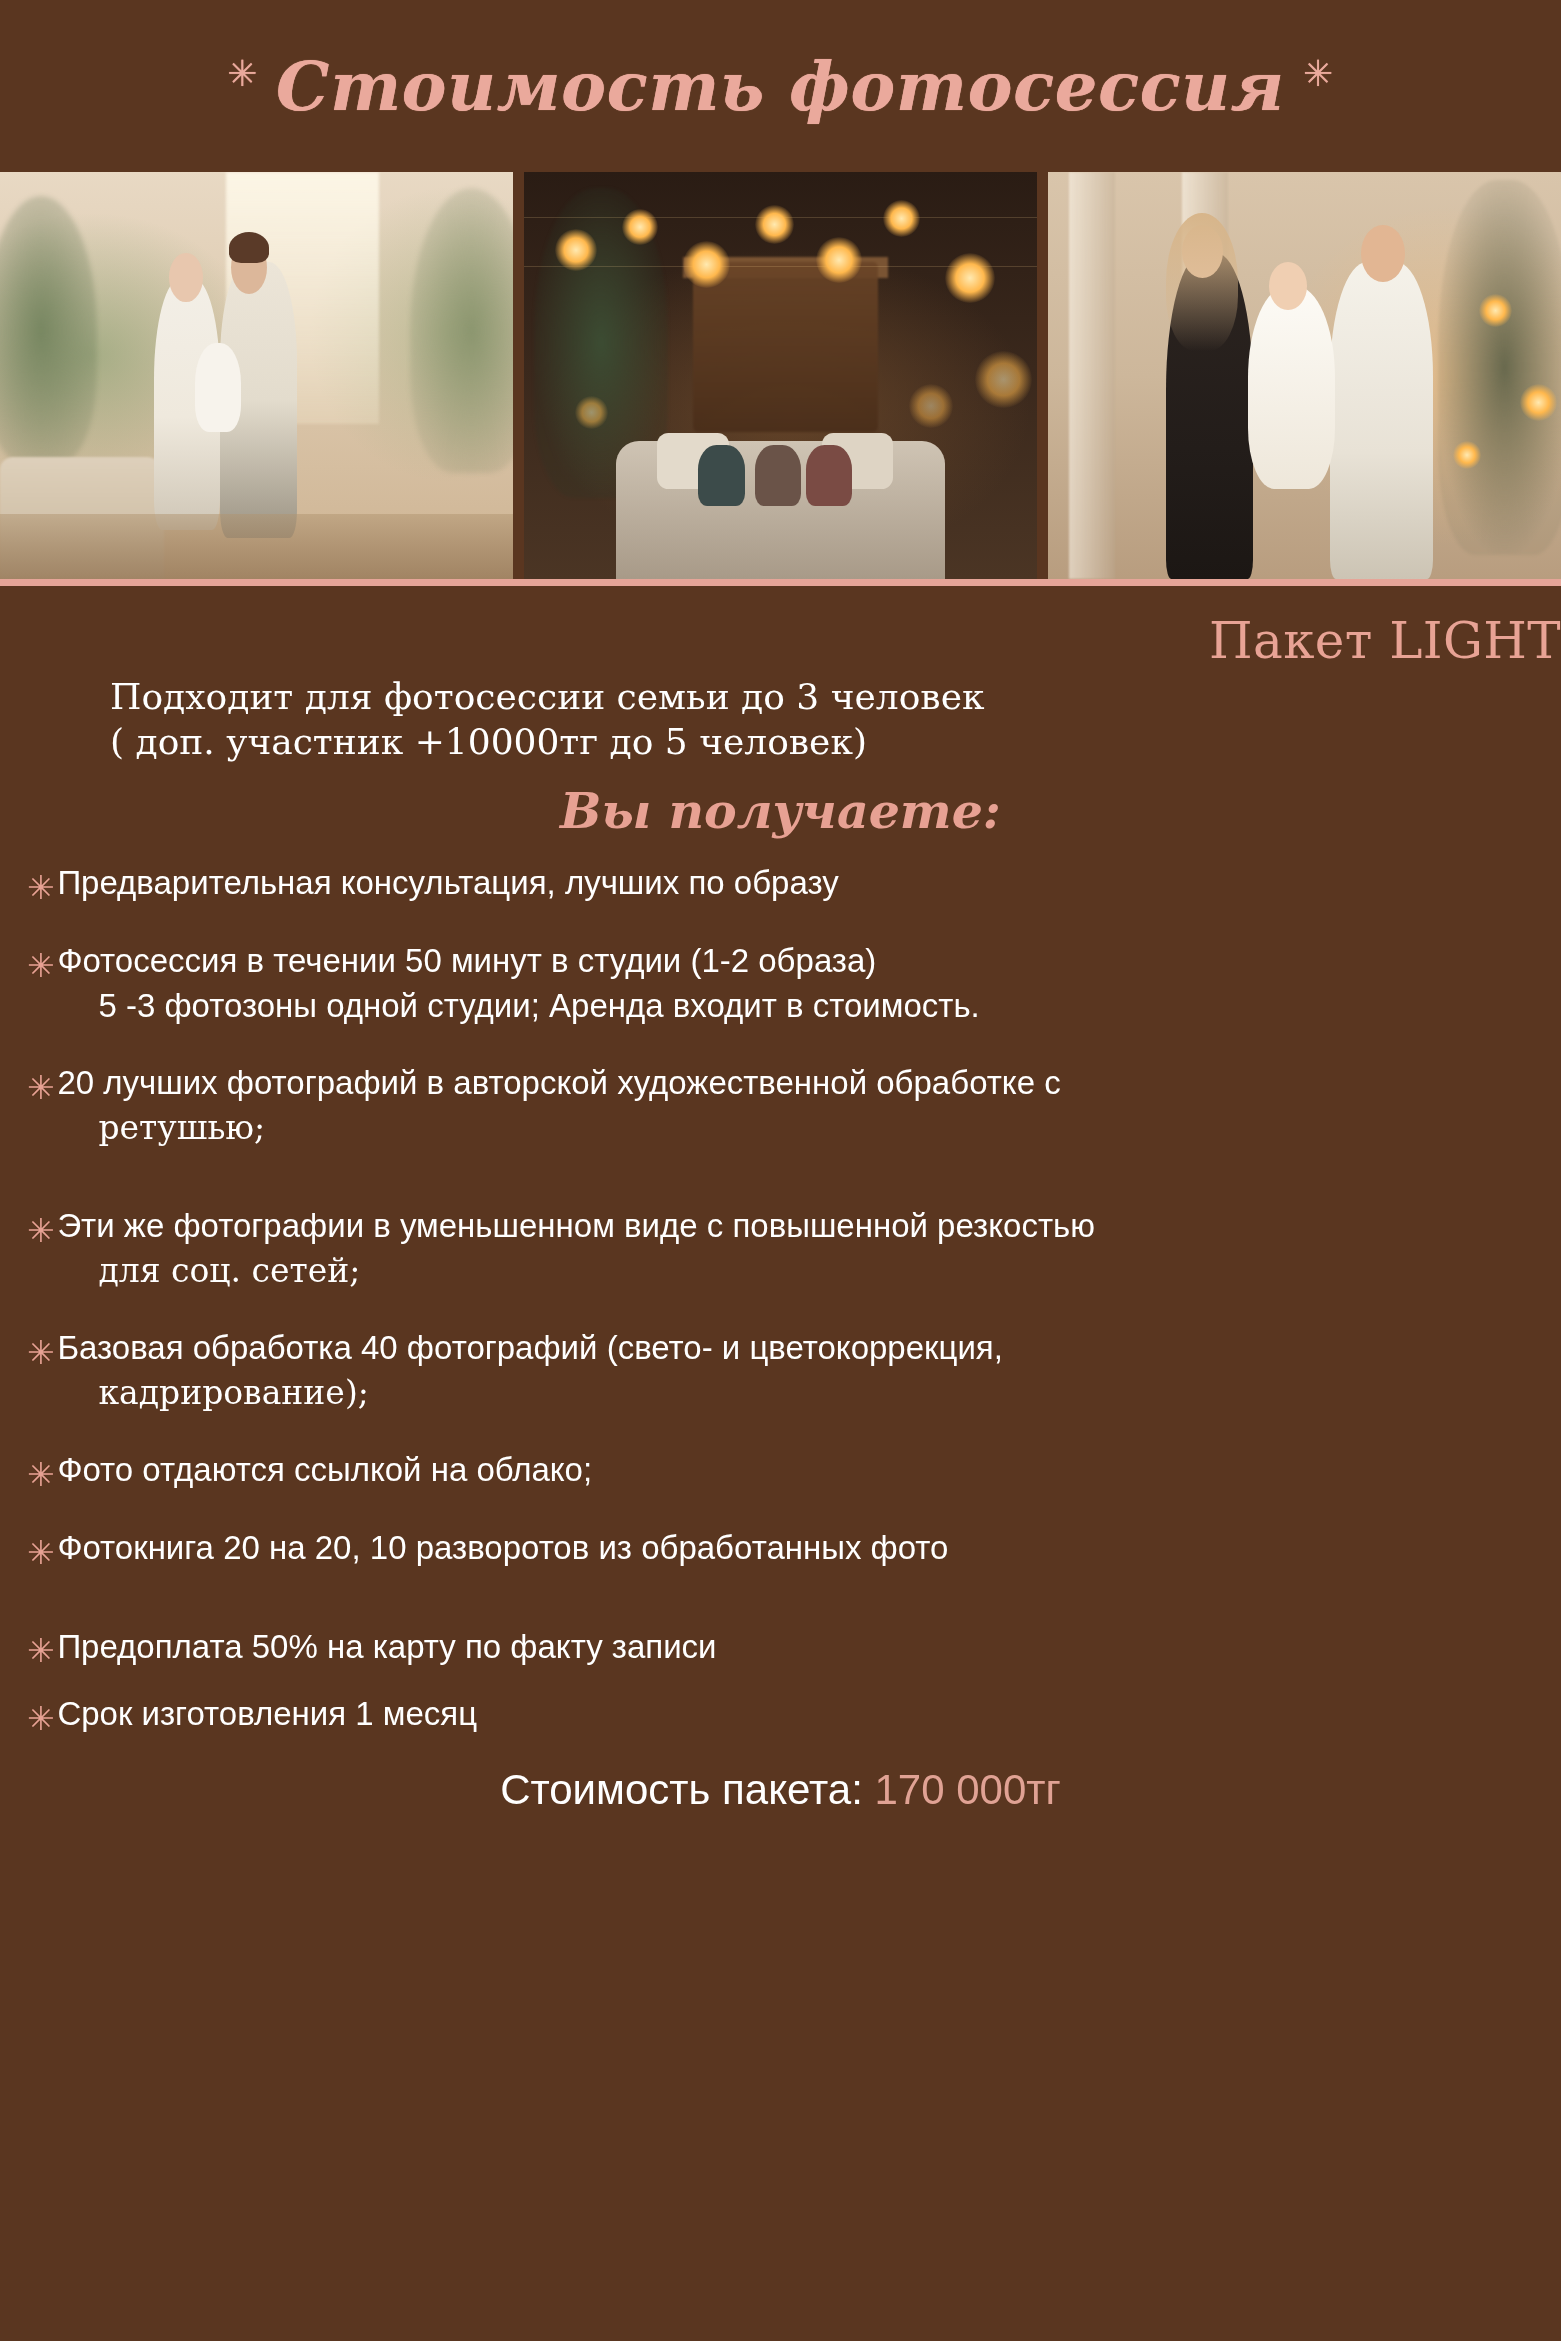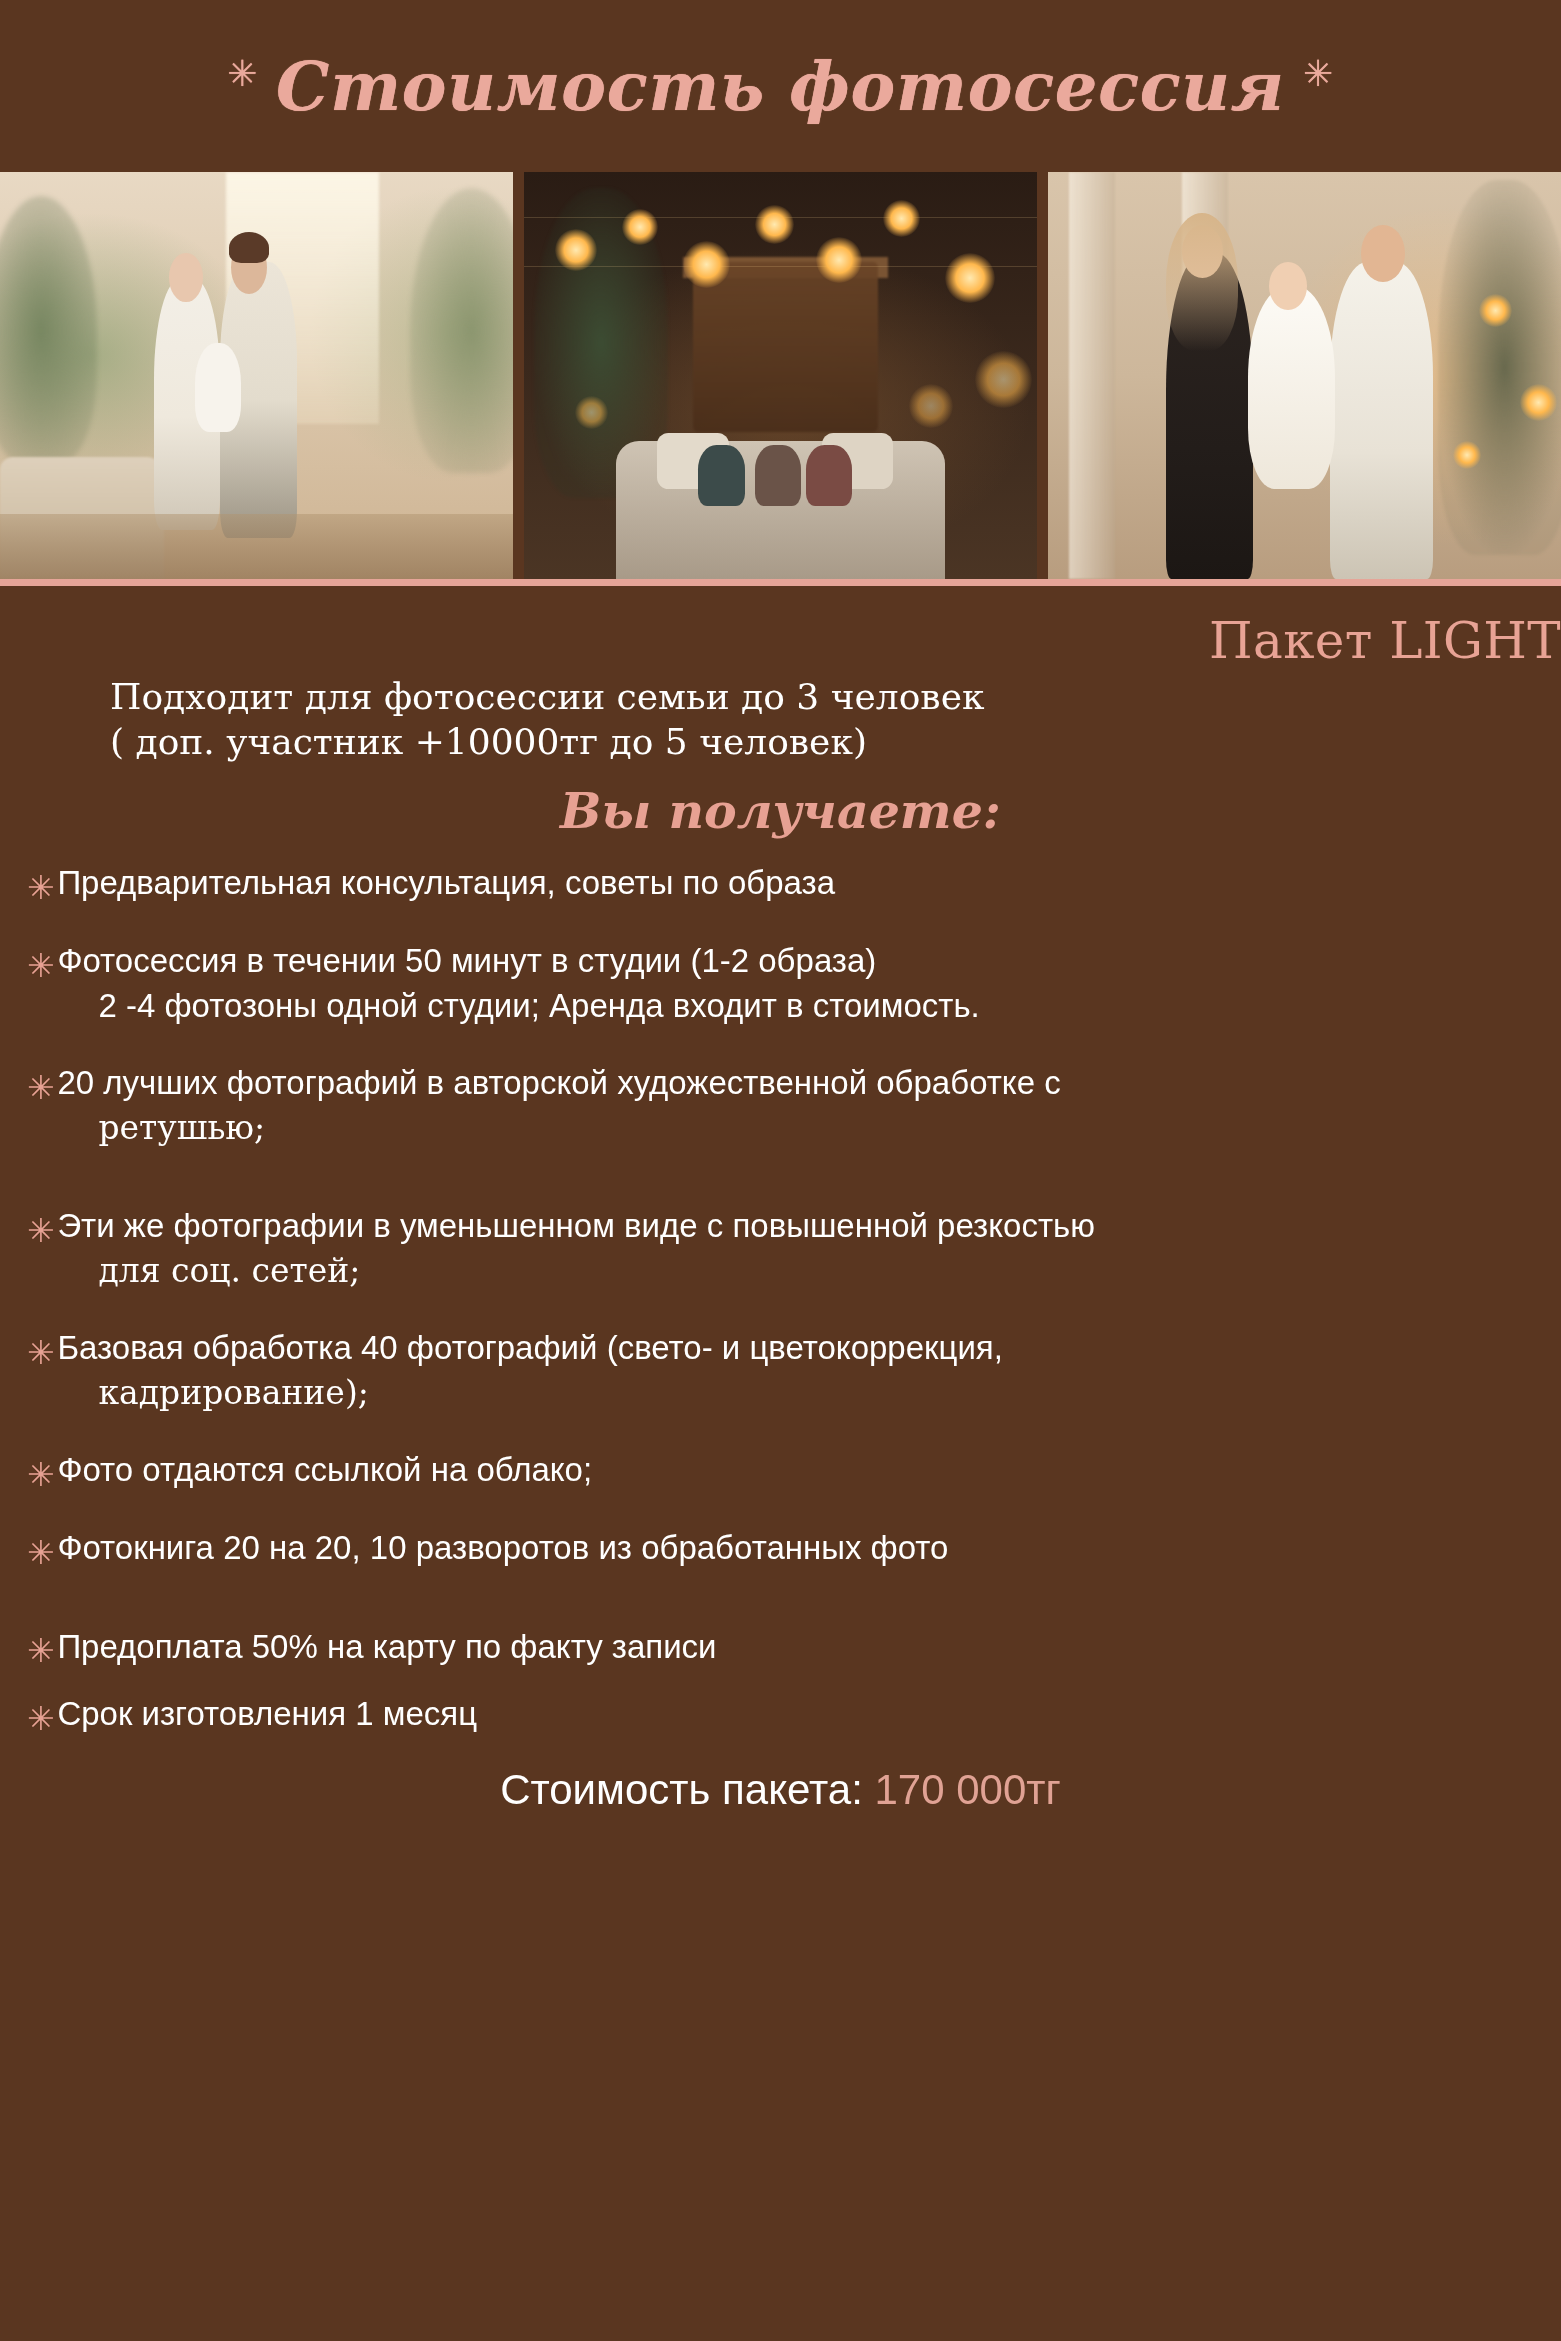--- a/index.html
+++ b/index.html
@@ -392,28 +392,28 @@
     <span>Подходит для фотосессии семьи до 3 человек</span>
     <span>( доп. участник +10000тг до 5 человек)</span>
   </div>
 
   <div class="you-get">Вы получаете:</div>
 
   <div class="bullets">
 
     <div class="bullet-row">
       <div class="bullet-mark">✳</div>
-      <div class="bullet-text">Предварительная консультация, советы по образа</div>
+      <div class="bullet-text">Предварительная консультация, лучших по образу</div>
     </div>
 
     <div class="bullet-row">
       <div class="bullet-mark">✳</div>
       <div class="bullet-text">
         <span>Фотосессия в течении 50 минут в студии (1-2 образа)</span>
-        <span class="line2 sans">2 -4 фотозоны одной студии; Аренда входит в стоимость.</span>
+        <span class="line2 sans">5 -3 фотозоны одной студии; Аренда входит в стоимость.</span>
       </div>
     </div>
 
     <div class="bullet-row gap-large">
       <div class="bullet-mark">✳</div>
       <div class="bullet-text">
         <span>20 лучших фотографий в авторской художественной обработке с</span>
         <span class="line2">ретушью;</span>
       </div>
     </div>

